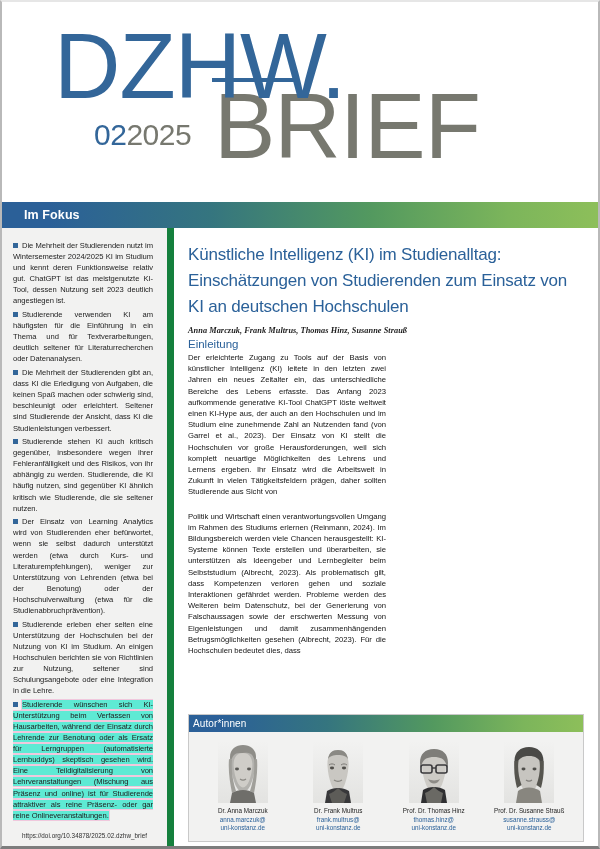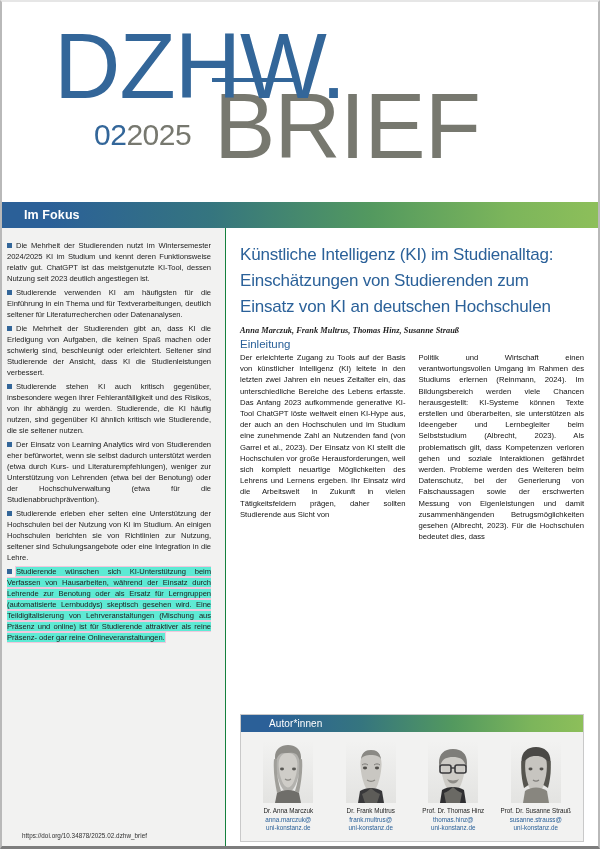--- a/index.html
+++ b/index.html
@@ -97,38 +97,38 @@
     font-size: 12.5px;
     font-weight: bold;
     padding-left: 22px;
     letter-spacing: 0.1px;
   }
   .band.author-band {
     height: 17px;
     margin: 0;
   }
   .band.author-band .band-label {
-    padding-left: 28px;
+    padding-left: 4px;
     font-size: 10px;
     font-weight: normal;
   }
 
   
   .body-area {
     position: relative;
     display: flex;
     height: 620px;
     background: #ffffff;
   }
   .sidebar {
-    width: 224px;
+    width: 172px;
     box-sizing: border-box;
     background: #f2f2f1;
-    border-right: 1px solid #15803d;
-    padding: 12px 14px 0 5px;
+    border-right: 7px solid #15803d;
+    padding: 12px 14px 0 11px;
     position: relative;
   }
   .sb-item {
     font-size: 7.6px;
     line-height: 11.1px;
     color: #1c1c1c;
     text-align: justify;
     margin-bottom: 2.5px;
     letter-spacing: -0.05px;
   }
@@ -179,20 +179,21 @@
   }
   .sec-head {
     color: #2b6199;
     font-size: 11.5px;
     margin: 0 0 2px 0;
     font-weight: normal;
   }
   .cols {
     display: flex;
     gap: 13px;
+    flex-direction: column;
   }
   .col {
     width: 50%;
     font-size: 7.7px;
     line-height: 11.2px;
     color: #141414;
     text-align: justify;
     letter-spacing: -0.02px;
   }
   .col p { margin: 0; }

